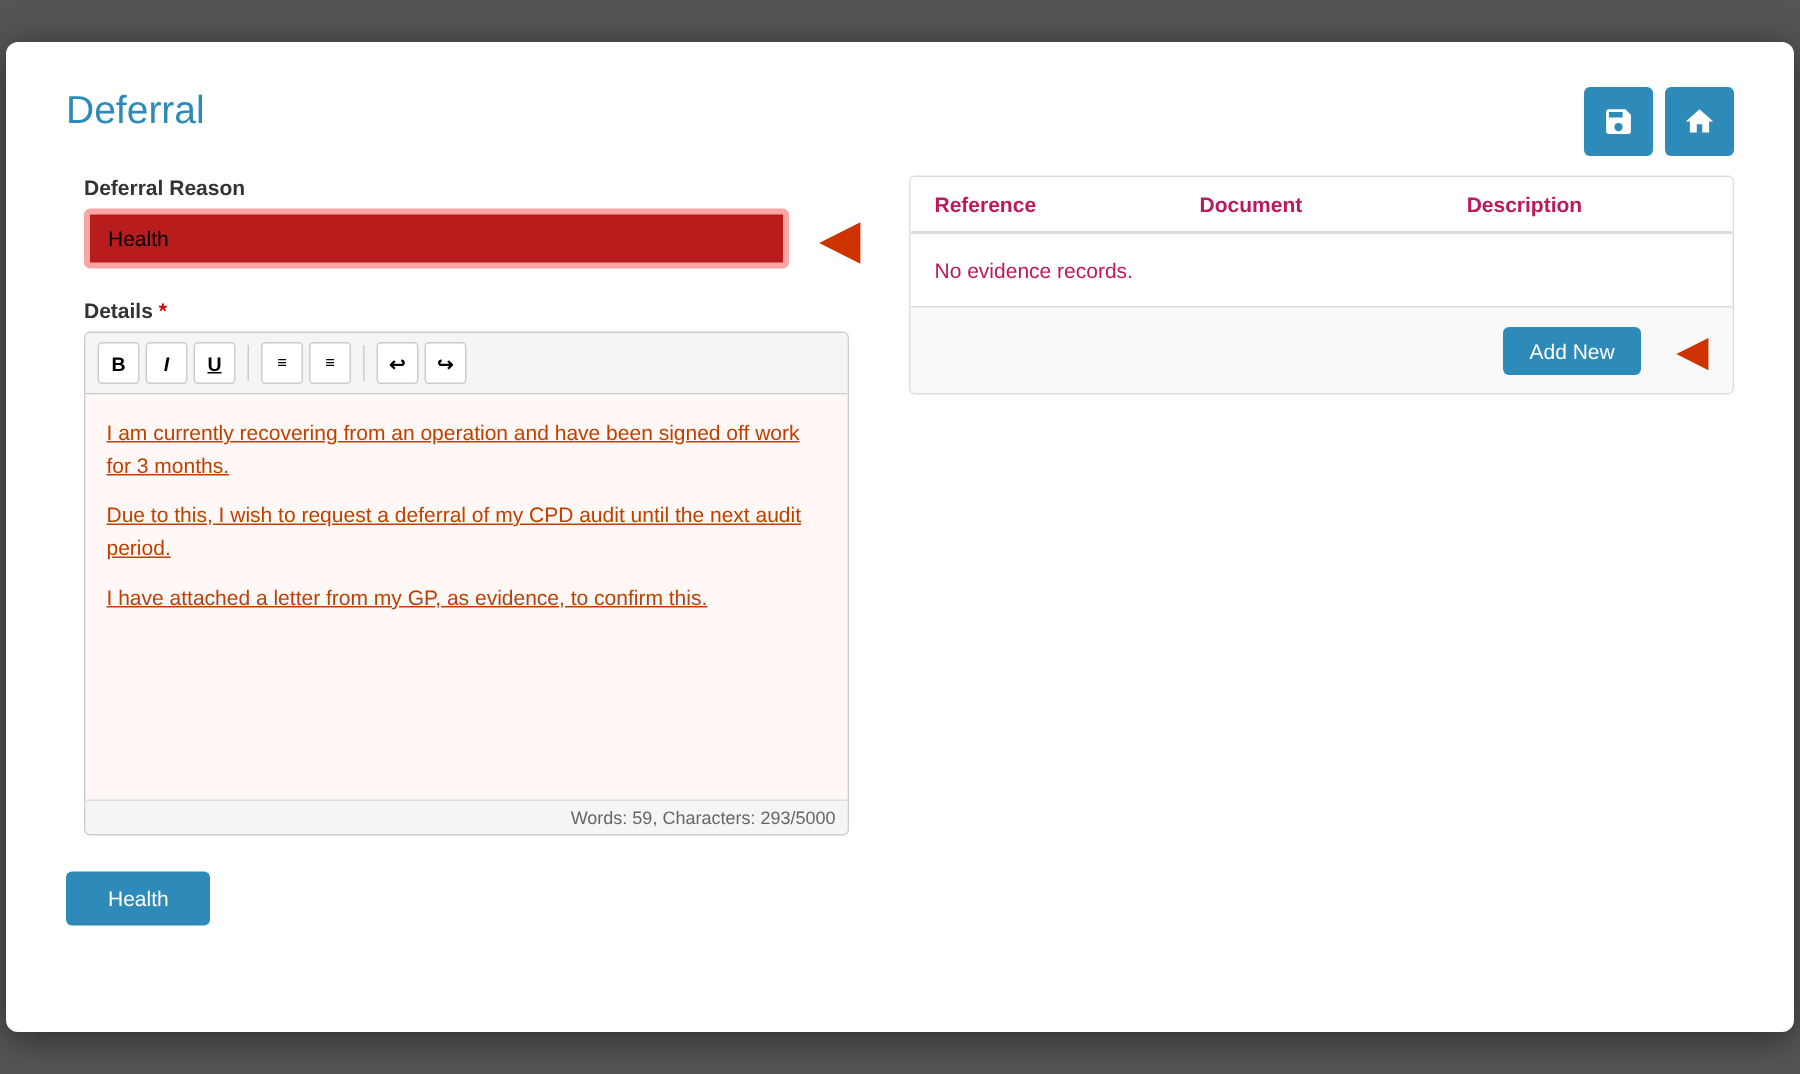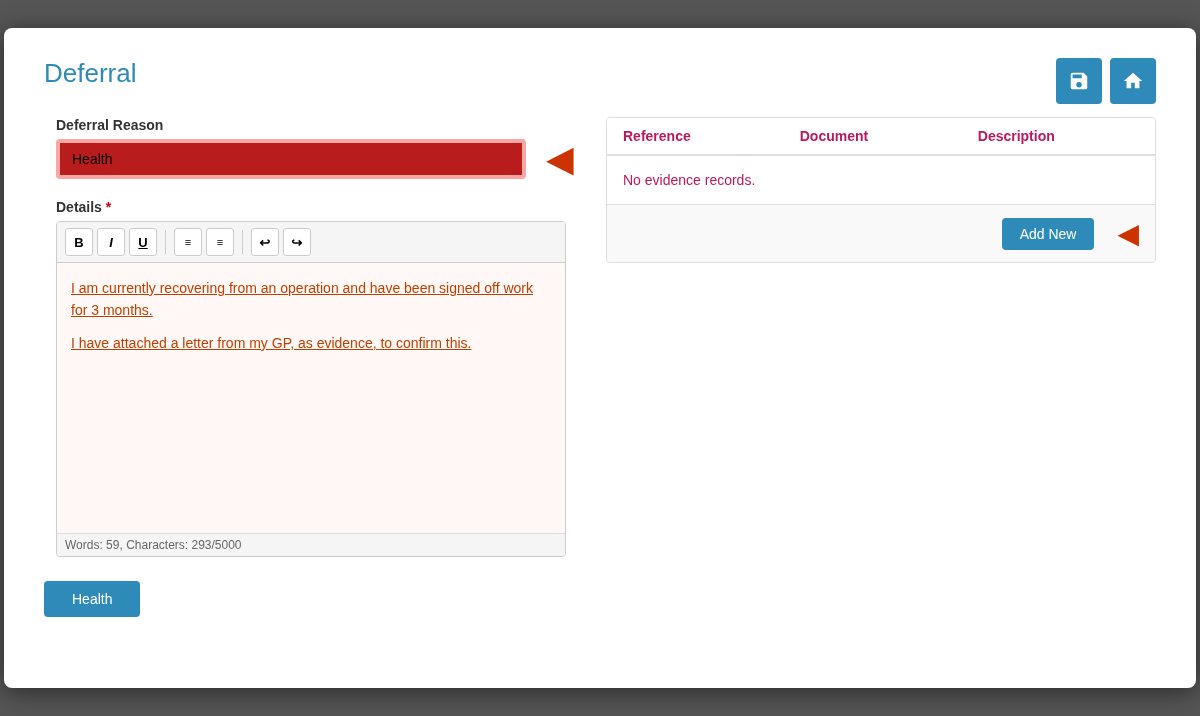--- a/index.html
+++ b/index.html
@@ -114,21 +114,21 @@
       padding: 14px 14px;
       color: #c04000;
       line-height: 1.6;
       font-size: 14px;
     }
     .editor-content p { margin-bottom: 10px; text-decoration: underline; }
     .editor-footer {
       background: #f5f5f5;
       border-top: 1px solid #ddd;
       padding: 4px 8px;
-      text-align: left;
+      text-align: right;
       font-size: 12px;
       color: #666;
     }
     .supporting-label {
       font-size: 13px;
       color: #555;
       margin-bottom: 14px;
     }
     .evidence-table-wrapper {
       border: 1px solid #ddd;
@@ -237,20 +237,21 @@
           <button class="toolbar-btn" style="text-decoration:underline;">U</button>
           <div class="toolbar-divider"></div>
           <button class="toolbar-btn" style="font-size:11px;">≡</button>
           <button class="toolbar-btn" style="font-size:11px;">≡</button>
           <div class="toolbar-divider"></div>
           <button class="toolbar-btn">↩</button>
           <button class="toolbar-btn">↪</button>
         </div>
         <div class="editor-content" contenteditable="true" style="">
           <p>I am currently recovering from an operation and have been signed off work for 3 months.</p>
+          <p>Due to this, I wish to request a deferral of my CPD audit until the next audit period.</p>
           <p>I have attached a letter from my GP, as evidence, to confirm this.</p>
         </div>
         <div class="editor-footer">
           <span>Words: 59, Characters: 293/5000</span>
         </div>
       </div>
     </div>
 
     <div class="right-panel">
       <div class="evidence-table-wrapper">

